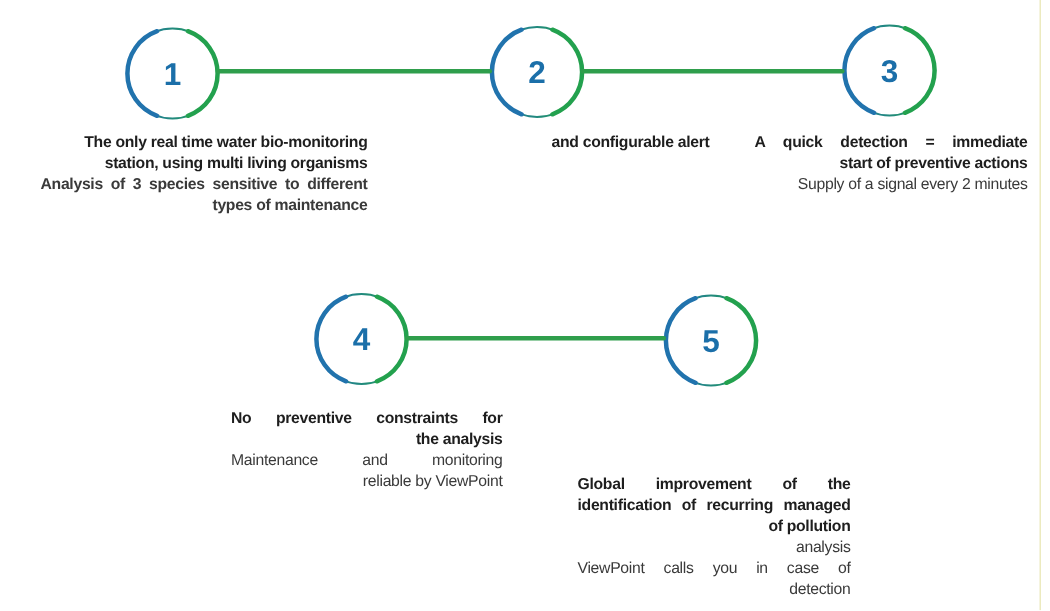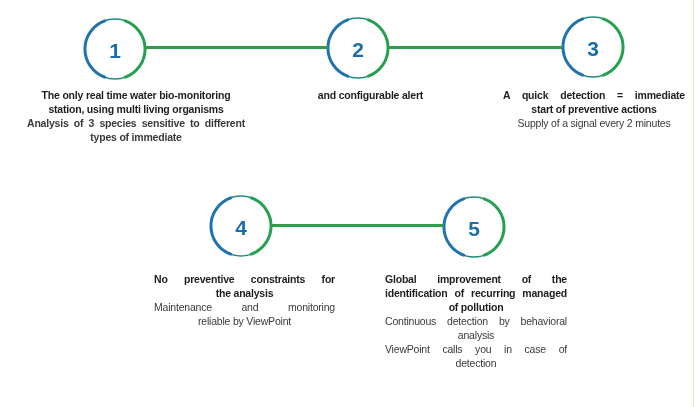--- a/index.html
+++ b/index.html
@@ -22,21 +22,21 @@
     height: 3px;
     border-radius: 1.5px;
   }
   .tblock {
     position: absolute;
     font-size: 10.5px;
     line-height: 14px;
     letter-spacing: -0.2px;
   }
   .title { font-weight: bold; }
-  .line { text-align: center; white-space: normal; }
+  .line { text-align: right; white-space: normal; }
   .line.j { text-align: justify; text-align-last: justify; }
   .edge-line {
     position: absolute;
     top: 0; bottom: 0; right: 6px;
     width: 1px;
     opacity: 0.85;
   }
 </style>
 </head>
 <body>
@@ -114,21 +114,21 @@
   <div class="connector" style="left: 387px; top: 46px; width: 176px; background-color: rgb(47, 158, 76);"></div>
   <div class="connector" style="left: 270px; top: 224px; width: 174px; background-color: rgb(47, 158, 76);"></div>
 
   <div class="tblock" style="left:27px;top:88px;width:218px">
     <div class="title" style="color: rgb(30, 30, 30);">
       <div class="line">The only real time water bio-monitoring</div>
       <div class="line">station, using multi living organisms</div>
     </div>
     <div class="body" style="color: rgb(58, 58, 58); font-weight: bold;">
       <div class="line j">Analysis of 3 species sensitive to different</div>
-      <div class="line">types of immediate</div>
+      <div class="line">types of maintenance</div>
     </div>
   </div>
 
   <div class="tblock" style="left:268px;top:88px;width:205px">
     <div class="title" style="color: rgb(30, 30, 30);">
       <div class="line">and configurable alert</div>
     </div>
   </div>
 
   <div class="tblock" style="left:503px;top:88px;width:182px">
@@ -146,26 +146,25 @@
       <div class="line j">No preventive constraints for</div>
       <div class="line">the analysis</div>
     </div>
     <div class="body" style="color: rgb(58, 58, 58);">
       <div class="line j">Maintenance and monitoring</div>
       <div class="line">reliable by ViewPoint</div>
     </div>
   </div>
 
   <div class="tblock" style="left:385px;top:272px;width:182px">
-    <div class="title" style="color: rgb(30, 30, 30);">
+    <div class="title" style="color: rgb(30, 30, 30); margin-top: 44px;">
       <div class="line j">Global improvement of the</div>
       <div class="line j">identification of recurring managed</div>
       <div class="line">of pollution</div>
     </div>
     <div class="body" style="color: rgb(58, 58, 58);">
-      <div class="line j">Continuous detection by behavioral</div>
       <div class="line">analysis</div>
       <div class="line j">ViewPoint calls you in case of</div>
       <div class="line">detection</div>
     </div>
   </div>
 
 </div>
 
 </body></html>

